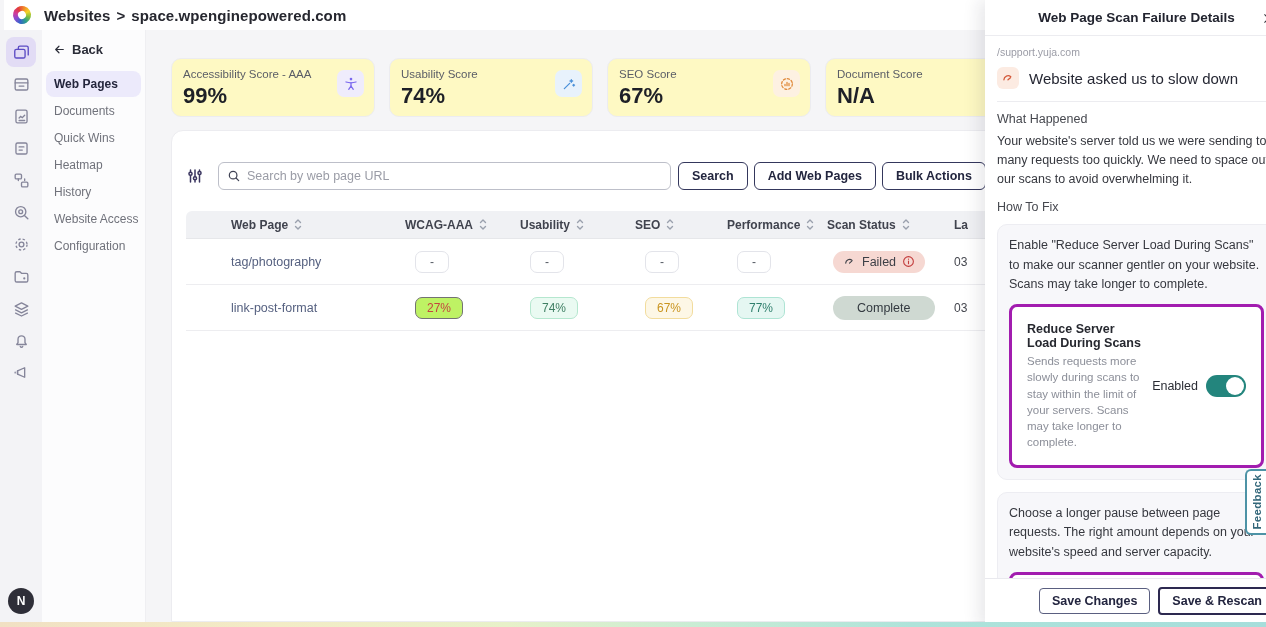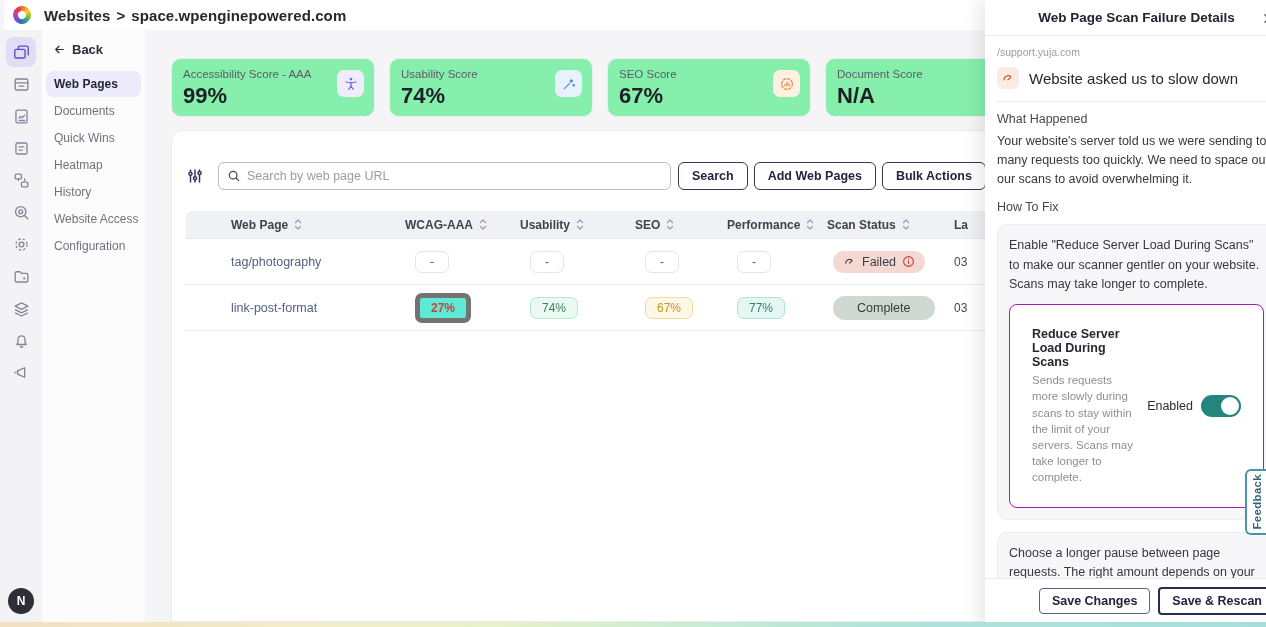--- a/index.html
+++ b/index.html
@@ -42,21 +42,21 @@
     background:#fcfcfd; border-right:1px solid #efeff2; z-index:2; padding:10px 4px 0 4px;
   }
   .back { display:flex; align-items:center; gap:6px; padding:2px 7px 14px 7px;
     font-size:13px; font-weight:700; color:#2b2d38; cursor:default; }
   .nav-item { height:26px; line-height:26px; padding-left:8px; margin-bottom:1px;
     font-size:12px; color:#70727b; border-radius:8px; white-space:nowrap; }
   .nav-item.active { background:#eceafb; color:#24263c; font-weight:700; }
 
   
   .cards { position:absolute; left:171px; top:58px; display:flex; gap:14px; z-index:1; }
-  .card { width:204px; height:59px; background:#86efac; border:1px solid #ececf0;
+  .card { width:204px; height:59px; background:#fef9c3; border:1px solid #ececf0;
     border-radius:10px; padding:9px 11px; position:relative; }
   .card-label { font-size:11.5px; color:#5a5d66; }
   .card-value { font-size:22px; font-weight:700; color:#1e2027; margin-top:3px; }
   .card-icon { position:absolute; right:10px; top:11px; width:27px; height:27px;
     border-radius:7px; display:flex; align-items:center; justify-content:center; }
   .ci-purple { background:#efecfc; color:#7b68ee; }
   .ci-blue   { background:#e8f2fc; color:#4a90d9; }
   .ci-orange { background:#fdf1e2; color:#e08a3c; }
 
   
@@ -85,21 +85,21 @@
   .thead { height:28px; background:#f0f1f4; border-radius:6px 6px 0 0; color:#40434e; font-weight:700; }
   .th { display:flex; align-items:center; gap:6px; }
   .c1 { padding-left:45px; } .c2,.c3,.c4 { padding-left:9px; } .c5,.c6 { padding-left:6px; } .c7 { padding-left:8px; }
   .tr { height:46px; border-bottom:1px solid #ededf0; }
   .thead { border-bottom:1px solid #e6e7ea; }
   .pagelink { color:#566180; font-size:12.5px; }
   .sort { color:#9aa0ad; }
   .pill { display:inline-flex; align-items:center; justify-content:center; gap:5px;
     border-radius:7px; padding:3px 11px; font-size:12px; margin-left:10px; }
   .pill.dash  { background:#fff;   border:1px solid #e3e4ea; color:#555a63; padding:3px 14px; }
-  .pill.red   { background:#5eead4; border:5px solid #737373; color:#c4453f;font-weight:bold; }
+  .pill.red   { background:#bef264; border:1px solid #737373; color:#c4453f; }
   .pill.green { background:#eafaf2; border:1px solid #b5e7cf; color:#3f7f63; }
   .pill.yellow{ background:#fdf7e6; border:1px solid #f2dc9d; color:#c9941f; }
   .pill.teal  { background:#e5f7f2; border:1px solid #aee4d4; color:#2f7f6d; }
   .status-failed { background:#f6d8d2; color:#3c3f46; border-radius:14px; padding:4px 10px; margin-left:6px;
     display:inline-flex; align-items:center; gap:6px; font-size:12.5px; }
   .status-complete { background:#cfd9d2; color:#333a40; border-radius:14px; padding:5px 24px; margin-left:6px;
     display:inline-flex; font-size:12.5px; }
   .lastcell { color:#44464e; }
 
   
@@ -114,21 +114,21 @@
   .panel-url { font-size:10.5px; color:#9b9ca6; }
   .panel-heading { display:flex; align-items:center; gap:10px; margin-top:9px; }
   .gauge-chip { width:22px; height:22px; border-radius:6px; background:#fcebe2; color:#d4593a;
     display:flex; align-items:center; justify-content:center; }
   .panel-heading-text { font-size:15px; font-weight:400; color:#262834; }
   .divider { height:1px; background:#ececf0; margin:12px 0 10px 0; }
   .sec-label { font-size:12.5px; color:#46484f; }
   .sec-text { font-size:12.5px; color:#36383f; line-height:1.5; margin-top:6px; }
   .fixbox { background:#f7f7fa; border:1px solid #ededf2; border-radius:10px; padding:11px; margin-top:10px; }
   .fixbox-text { font-size:12.5px; color:#36383f; line-height:1.55; }
-  .setting-card { background:#fff; border:1px solid #a21caf; border-radius:8px; padding:22px; margin-top:10px;
+  .setting-card { background:#fff; border:3px solid #a21caf; border-radius:8px; padding:15px; margin-top:10px;
     display:flex; align-items:center; gap:8px; }
   .setting-main { flex:1; }
   .setting-title { font-size:12.5px; font-weight:700; color:#26282f; }
   .setting-desc { font-size:11.5px; color:#8c8f99; line-height:1.4; margin-top:3px; }
   .toggle-wrap { display:flex; align-items:center; gap:8px; }
   .toggle-label { font-size:12.5px; color:#2b2d35; }
   .switch { width:40px; height:22px; border-radius:11px; background:#23857d; position:relative; flex:none; }
   .switch::after { content:""; position:absolute; right:2px; top:2px; width:18px; height:18px;
     border-radius:50%; background:#fff; }
   .dropdown { display:flex; align-items:center; gap:7px; border:1px solid #c7c9d2; border-radius:6px;

